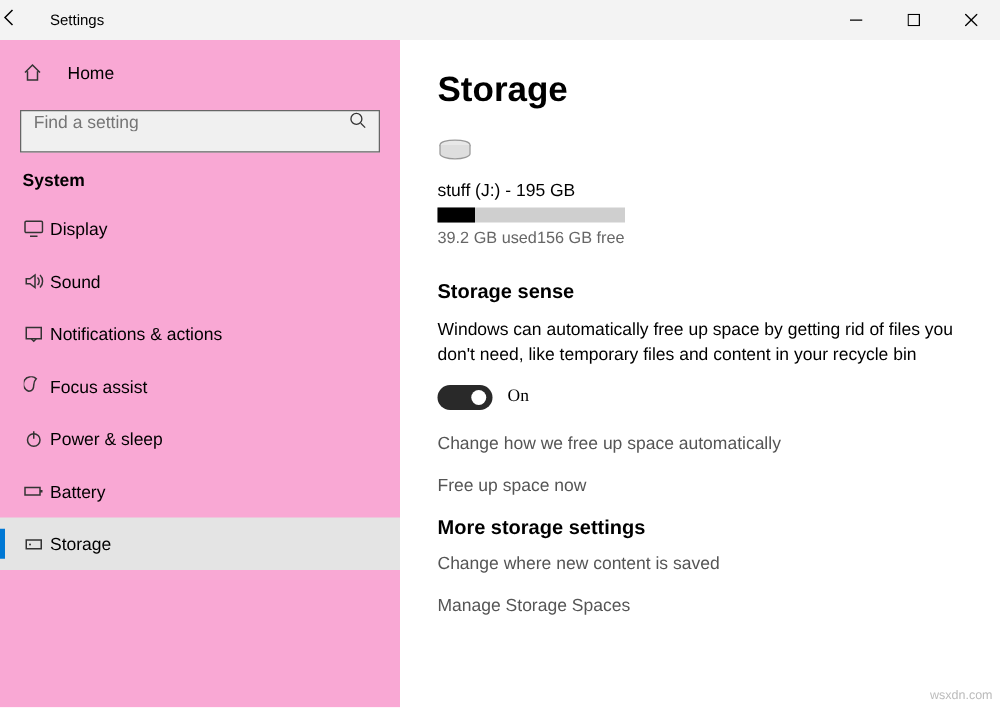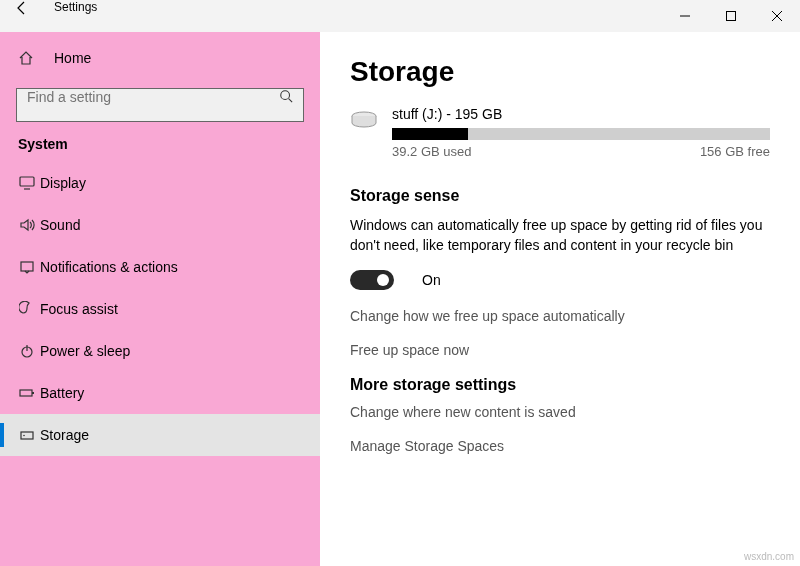--- a/index.html
+++ b/index.html
@@ -11,21 +11,21 @@
     width: 800px;
     height: 566px;
     overflow: hidden;
     display: flex;
     flex-direction: column;
   }
   
   .titlebar {
     height: 32px;
     display: flex;
-    padding-left: 14px;
+    align-items: center;
     background: #f3f3f3;
   }
   .titlebar .back { width:22px; font-size:16px; cursor:pointer; }
   .titlebar .title { font-size:12px; margin-left: 18px; }
   .titlebar .spacer { flex:1; }
   .winbtn { width:46px; height:32px; display:flex; align-items:center; justify-content:center; font-size:10px; font-family:"Segoe MDL2 Assets","Segoe UI Symbol"; cursor:pointer;}
   .winbtn svg { stroke:#000; }
   
   .window-body { flex:1; display:flex; overflow:hidden; }
   .sidebar {
@@ -62,30 +62,30 @@
   .nav-item.selected::before {
     content:""; position:absolute; left:0; top:9px; bottom:9px; width:4px; background:#0078d4;
   }
   .nav-item.selected { background:#e4e4e4; }
 
   
   .content {
     flex:1; padding: 24px 30px 0 30px; overflow-y:auto;
   }
   .content h1 { font-weight:600; font-size:28px; margin-bottom:18px;}
-  .drive-row { display:flex; gap:14px; margin-bottom:28px; align-items:flex-start;}
+  .drive-row { display:flex; gap:14px; margin-bottom:28px; align-items:flex-start;flex-direction:column;}
   .drive-icon { width:28px; height:20px; margin-top:4px; }
   .drive-body { flex:1; }
   .drive-title { font-size:14px; margin-bottom:6px;}
   .progress { height:12px; background:#cfcfcf; width:100%; position:relative; margin-bottom:4px;}
   .progress .fill { height:100%; background:#000; position:absolute; left:0; top:0;}
   .drive-footer { display:flex; justify-content:space-between; color:#666; font-size:13px;}
   h2.sect { font-weight:600; font-size:16px; margin-top:4px; margin-bottom:10px;}
   .desc { font-size:14px; line-height:1.45; margin-bottom:14px; max-width:430px;}
-  .toggle-row { display:flex; align-items:center; gap:28px; margin-bottom:18px;}
+  .toggle-row { display:flex; align-items:center; gap:12px; margin-bottom:18px;font-family:Liberation Serif, serif;}
   .toggle {
     width:44px; height:20px; border-radius:10px; background:#292929; position:relative;
   }
   .toggle .knob {
     width:12px; height:12px; border-radius:50%; background:#fff; position:absolute; top:4px; right:5px;
   }
   .link { color:#555; font-size:14px; margin-bottom:18px; cursor:pointer; display:block;}
   .watermark { position:fixed; right:6px; bottom:4px; font-size:10px; color:#bbb;}
 </style>
 </head>

